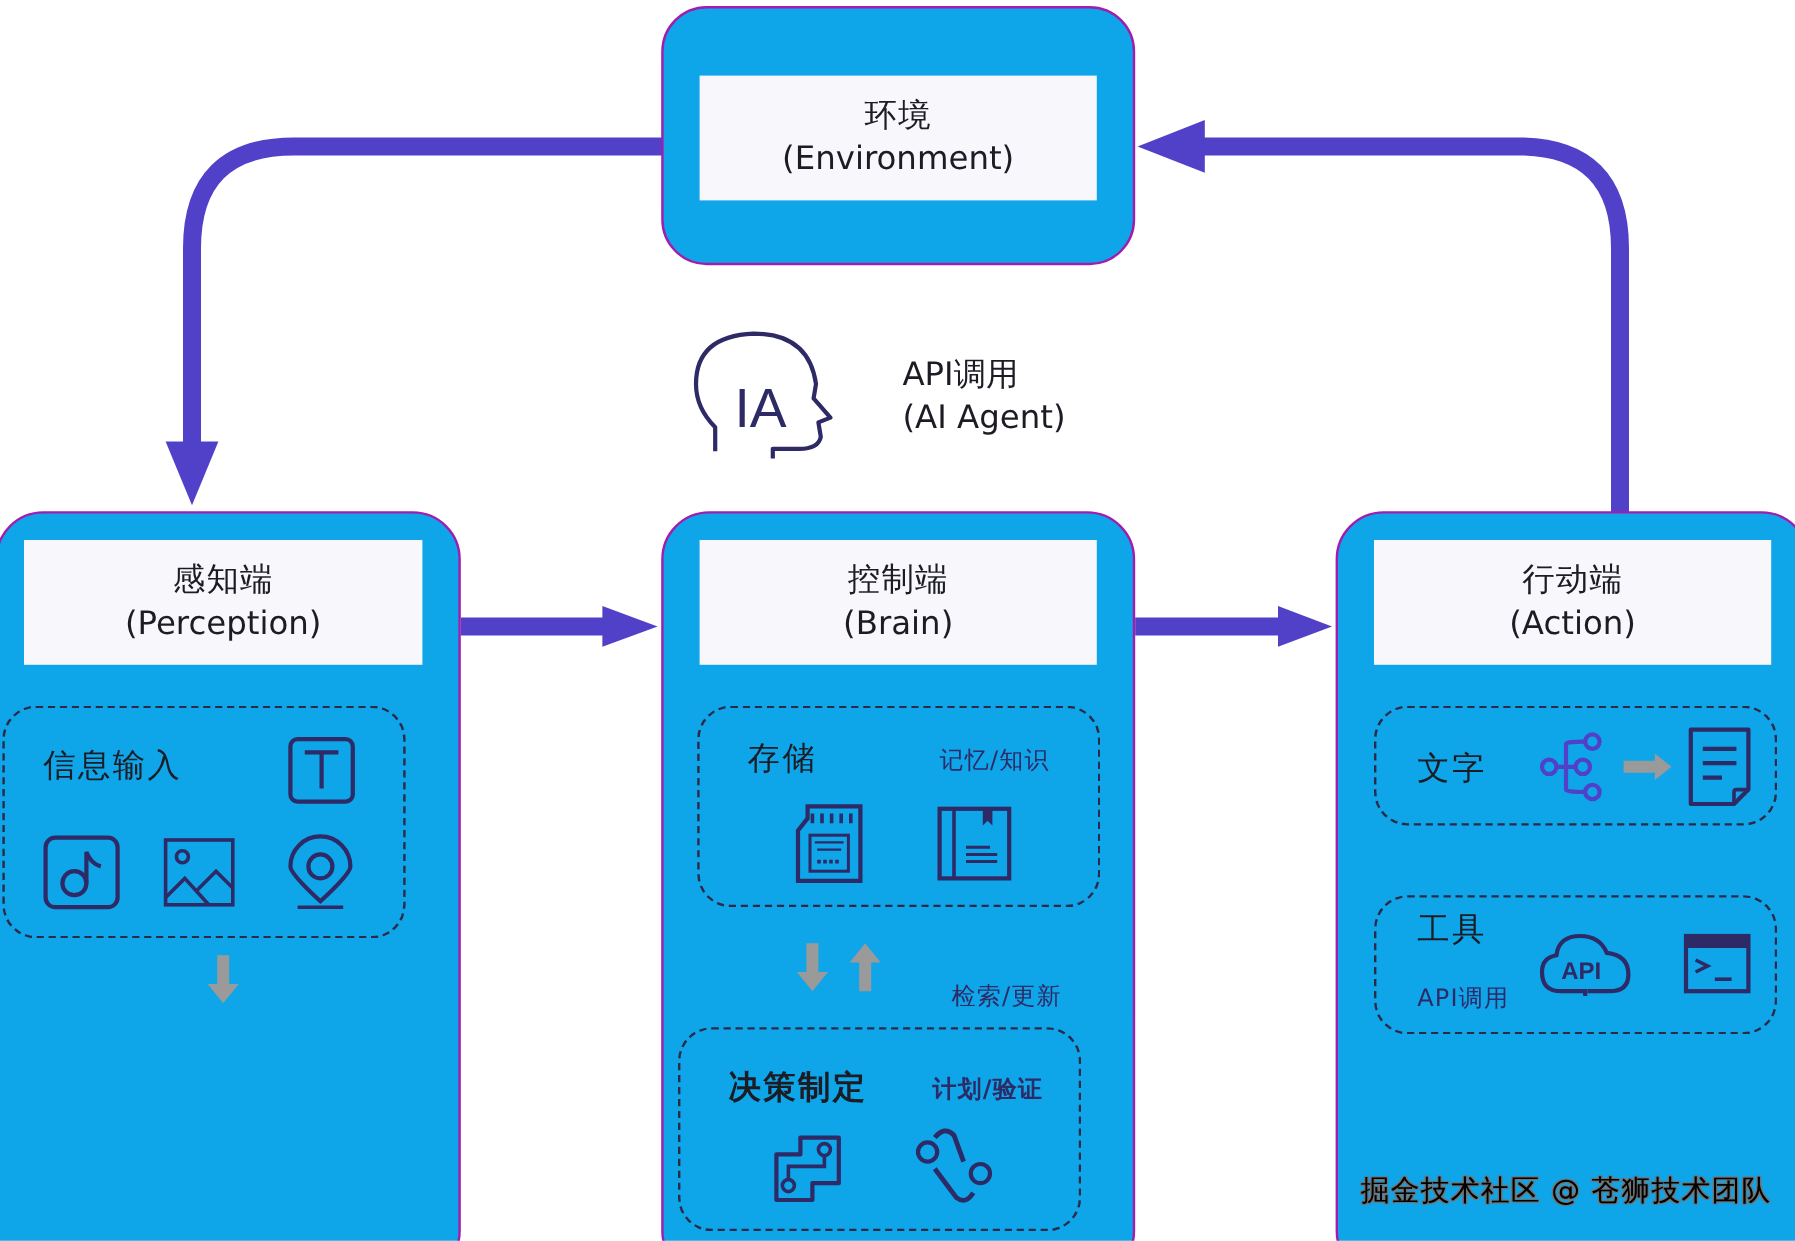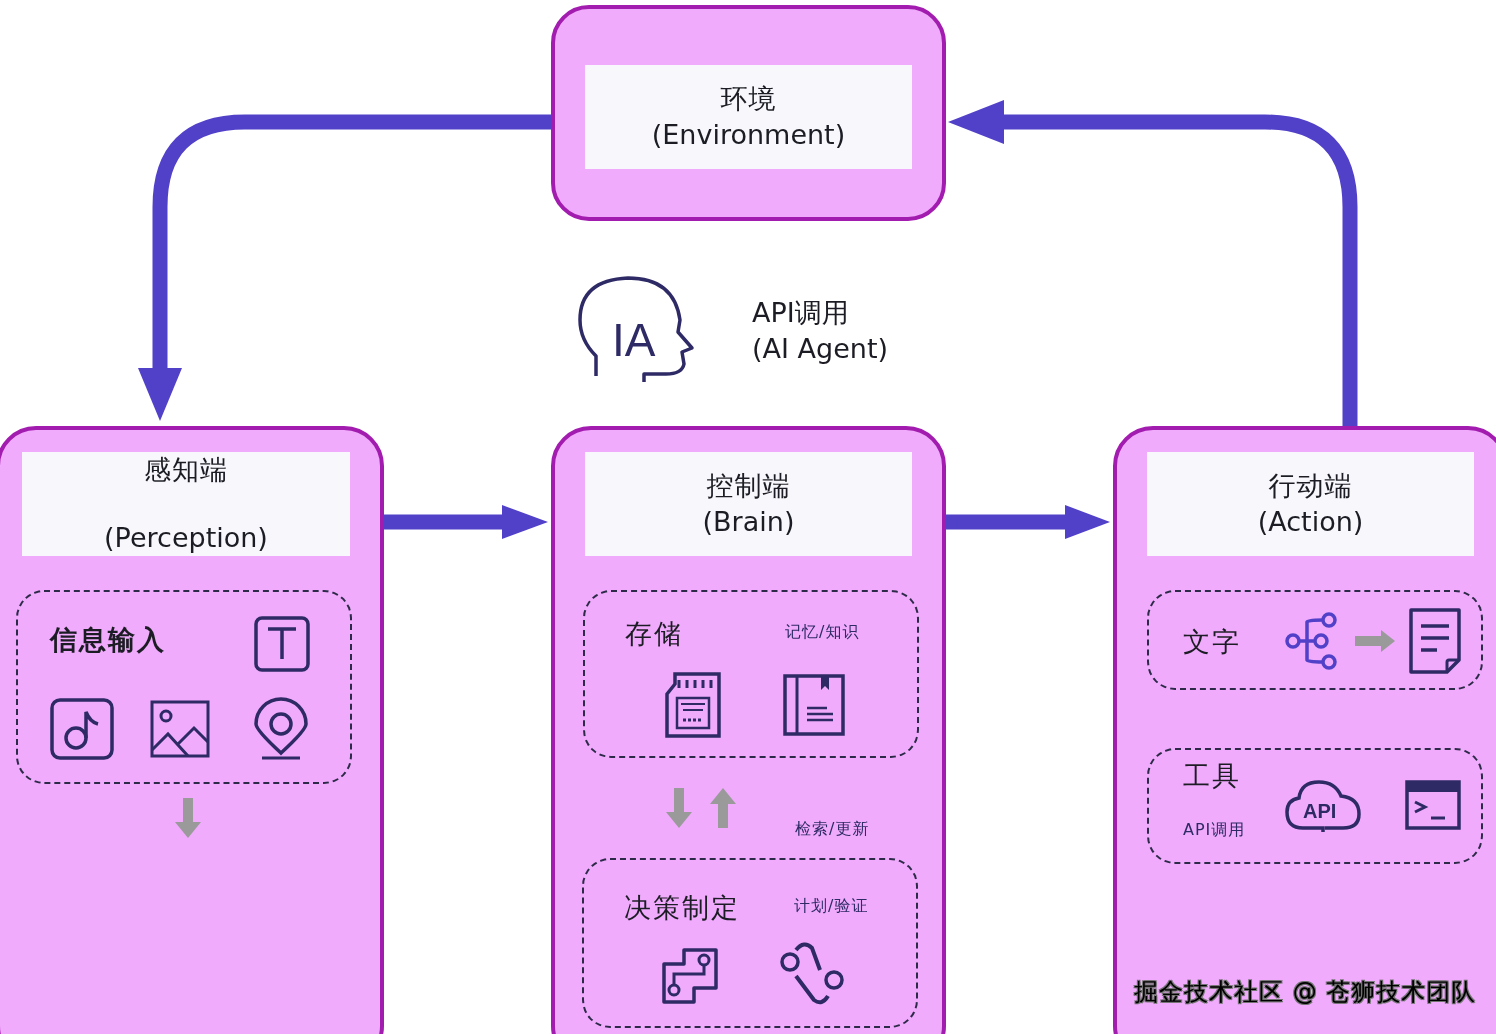--- a/index.html
+++ b/index.html
@@ -4,39 +4,39 @@
 <style>
   html, body { margin: 0; padding: 0; }
   body {
     width: 1496px; height: 1034px; position: relative; overflow: hidden;
     background: #ffffff;
     font-family: "DejaVu Sans", "Liberation Sans", sans-serif;
     color: #1c1c24;
   }
   .box {
     position: absolute; box-sizing: border-box;
-    background: #f0abfc;
-    border: 4px solid #a21caf;
+    background: #0ea5e9;
+    border: 2px solid #a21caf;
     border-radius: 40px;
   }
   .head {
     position: absolute; left: 30px; right: 30px;
     background: #f7f7fc;
     text-align: center;
     display: flex; flex-direction: column; justify-content: center; align-items: center;
   }
   .head .zh { font-size: 27px; letter-spacing: 1px; line-height: 36px; }
   .head .en { font-size: 27px; line-height: 36px; }
   .group {
     position: absolute; box-sizing: border-box;
     border: 2px dashed #2c2a48;
     border-radius: 28px;
   }
   .glabel { position: absolute; font-size: 27px; color: #1c1c24; letter-spacing: 2px; }
-  .gsub { position: absolute; font-size: 16px; color: #2e2a66; letter-spacing: 1px; }
+  .gsub { position: absolute; font-size: 20px; color: #2e2a66; letter-spacing: 1px; }
   .icon { position: absolute; }
   svg { display: block; overflow: visible; }
   .arrows { position: absolute; left: 0; top: 0; }
   .agent-label { position: absolute; font-size: 27px; line-height: 36px; }
   .watermark {
     position: absolute; left: 1134px; top: 976px; font-size: 24px;
     color: #000000; letter-spacing: 1px;
     text-shadow: 0 0 1px #555, 1px 1px 0 #777, -1px -1px 0 #777, 1px -1px 0 #777, -1px 1px 0 #777;
   }
 </style>
@@ -70,25 +70,25 @@
     <path d="M18 100 V80 Q2 64 2 44 Q2 4 50 2 Q96 2 102 44 L100 56 L114 72 L104 76 L106 88 Q104 98 88 98 H66 V106" fill="none" stroke="#2e2a66" stroke-width="3.5" stroke-linejoin="round"></path>
     <text x="34" y="80" font-family="Liberation Sans, sans-serif" font-size="46" fill="#2e2a66">IA</text>
   </svg>
 </div>
 <div class="agent-label" style="left:752px;top:295px;">
   <div>API调用</div>
   <div>(AI Agent)</div>
 </div>
 
 <div class="box" style="left:-4px;top:426px;width:388px;height:640px;">
-  <div class="head" style="top:22px;height:104px;left:22px;right:30px;justify-content:space-between;">
+  <div class="head" style="top:22px;height:104px;left:22px;right:30px;">
     <div class="zh">感知端</div>
     <div class="en">(Perception)</div>
   </div>
-  <div class="group" style="left:16px;top:160px;width:336px;height:194px;font-weight:bold;">
+  <div class="group" style="left:4px;top:160px;width:336px;height:194px;">
     <div class="glabel" style="left:32px;top:30px;">信息输入</div>
     <div class="icon" style="left:236px;top:24px;">
       <svg width="56" height="56">
           <rect x="2" y="2" width="52" height="52" rx="6" fill="none" stroke="#2e2a66" stroke-width="3.5"></rect>
           <path d="M14 13 H42 M28 13 V43" stroke="#2e2a66" stroke-width="3.5"></path>
         </svg>
     </div>
     <div class="icon" style="left:32px;top:106px;">
       <svg width="64" height="62">
           <rect x="2" y="2" width="60" height="58" rx="8" fill="none" stroke="#2e2a66" stroke-width="3.5"></rect>
@@ -148,21 +148,21 @@
     <svg width="28" height="40">
         <path d="M9 0 H19 V24 H27 L14 40 L1 24 H9 Z" fill="#9a9a9a"></path>
       </svg>
   </div>
   <div class="icon" style="left:154px;top:358px;">
     <svg width="28" height="40">
         <path d="M9 40 H19 V16 H27 L14 0 L1 16 H9 Z" fill="#9a9a9a"></path>
       </svg>
   </div>
   <div class="gsub" style="left:240px;top:366px;margin-top:23px;">检索/更新</div>
-  <div class="group" style="left:27px;top:428px;width:336px;height:170px;">
+  <div class="group" style="left:12px;top:428px;width:336px;height:170px;font-weight:bold;">
     <div class="glabel" style="left:40px;top:30px;">决策制定</div>
     <div class="gsub" style="left:210px;top:36px;">计划/验证</div>
     <div class="icon" style="left:76px;top:84px;">
       <svg width="62" height="62">
           <path d="M24 6 H56 V44 H34 V58 H4 V20 H24 Z" fill="none" stroke="#2e2a66" stroke-width="3.5" stroke-linejoin="round"></path>
           <circle cx="44" cy="16" r="5" fill="none" stroke="#2e2a66" stroke-width="3"></circle>
           <circle cx="14" cy="46" r="5" fill="none" stroke="#2e2a66" stroke-width="3"></circle>
           <path d="M44 21 V30 H14 V41" fill="none" stroke="#2e2a66" stroke-width="3"></path>
         </svg>
     </div>

